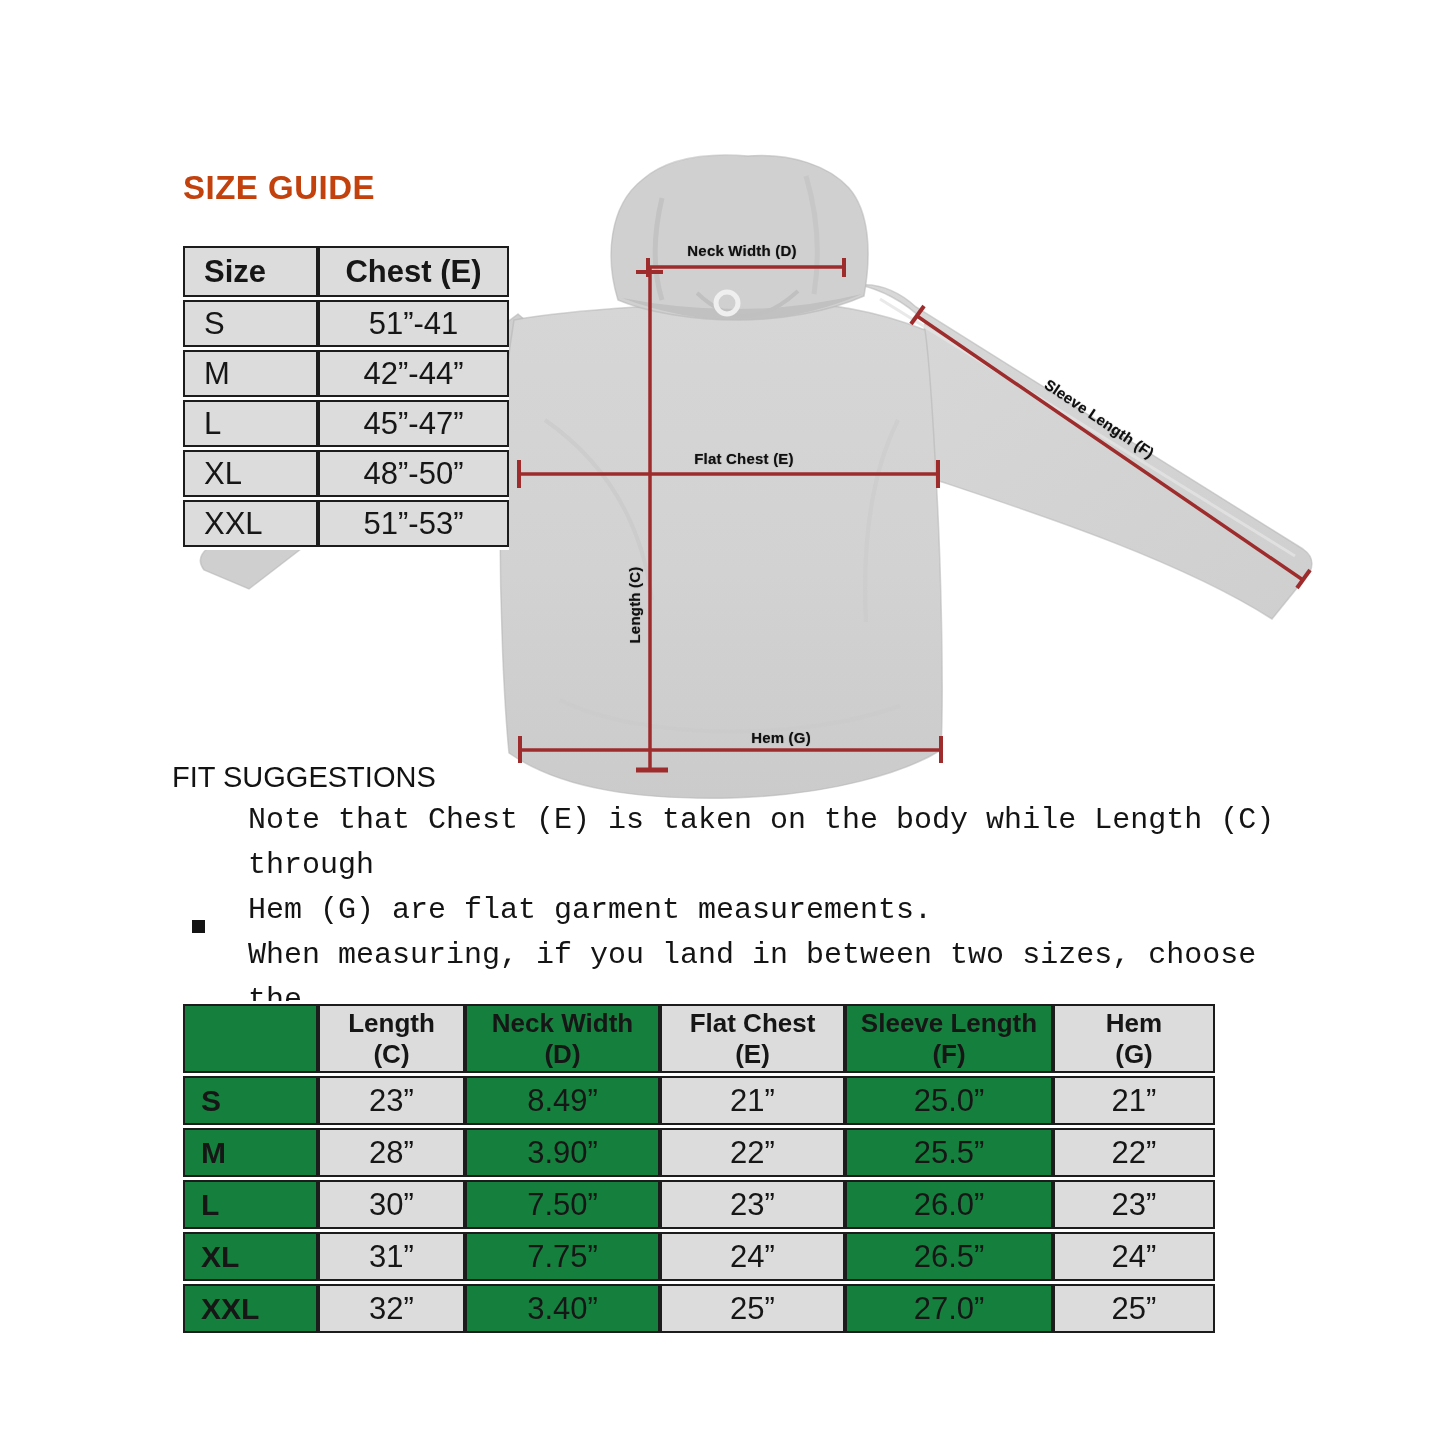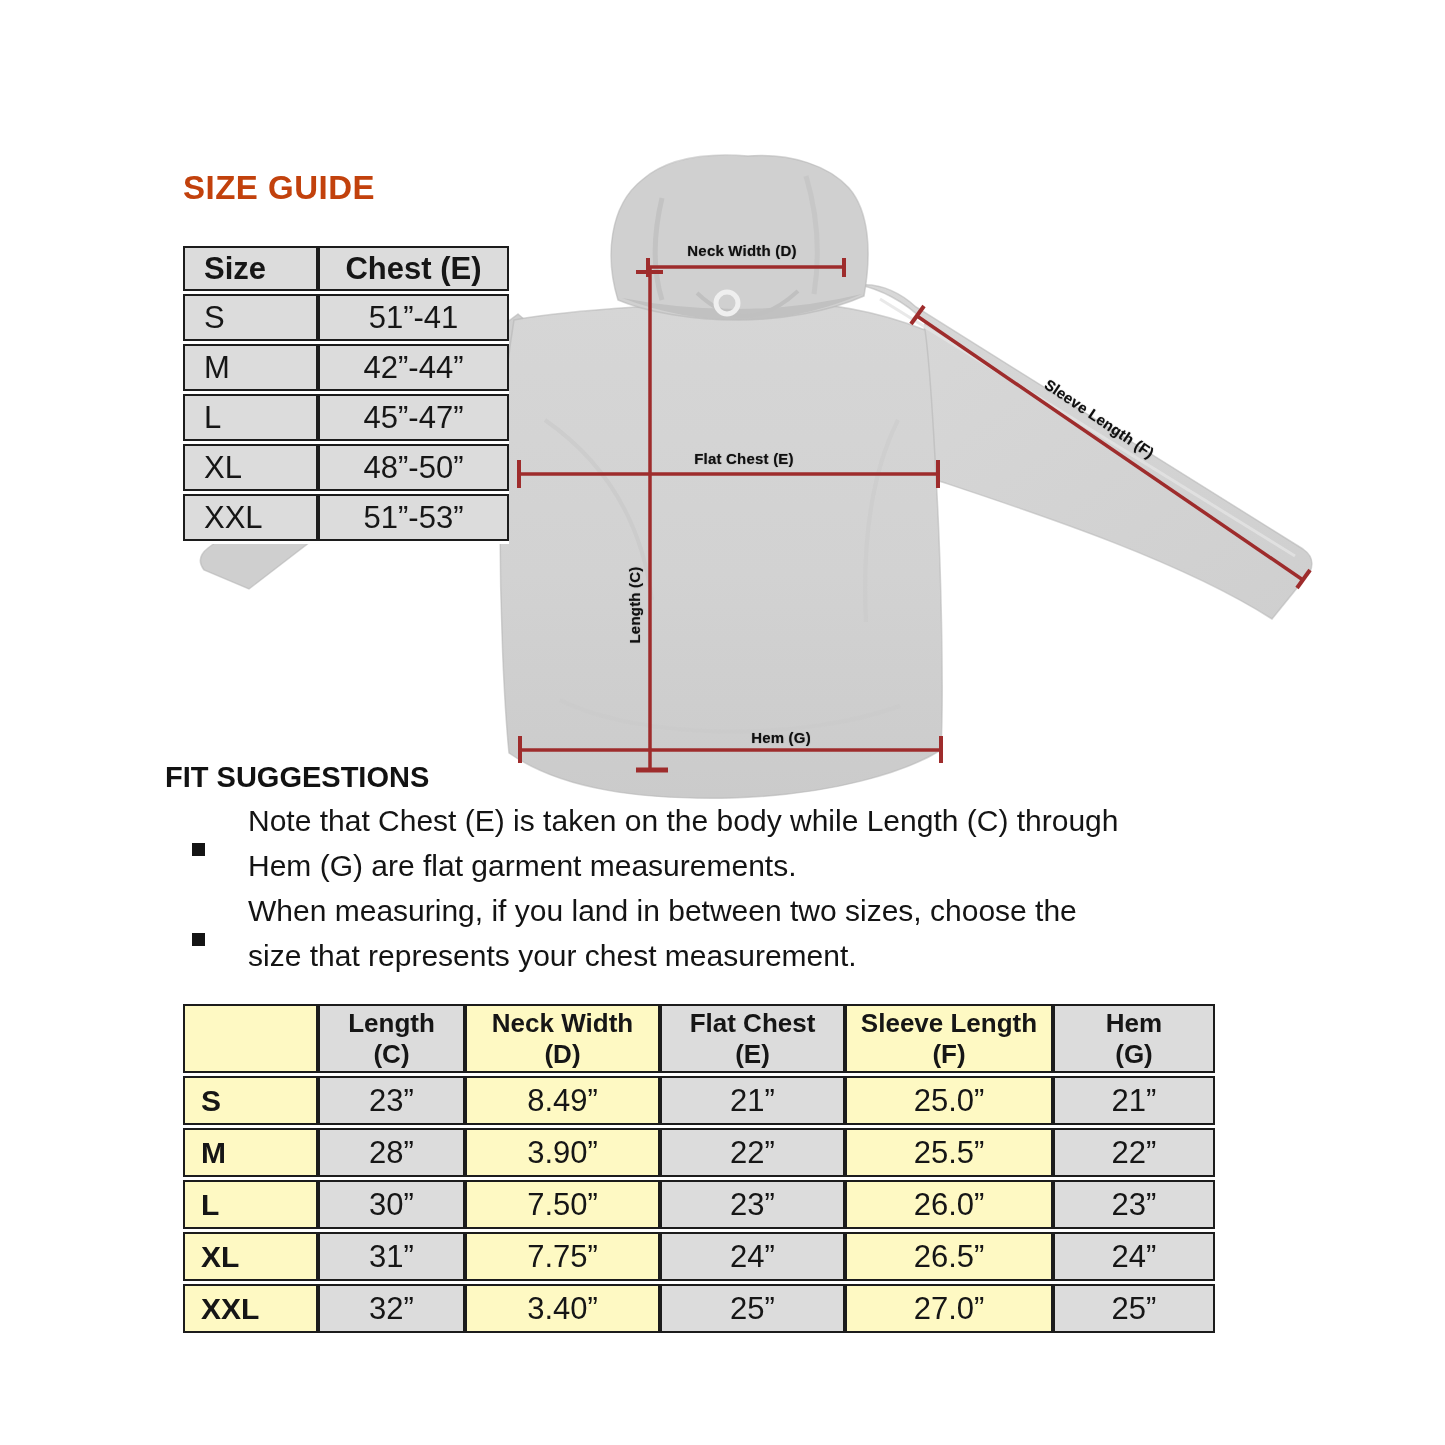--- a/index.html
+++ b/index.html
@@ -1,55 +1,55 @@
 <!DOCTYPE html>
 <html><head>
 <meta charset="utf-8">
 <style>
   html,body{margin:0;padding:0;background:#ffffff;}
   body{width:1445px;height:1445px;font-family:"Liberation Sans",sans-serif;color:#161616;}
   #page{position:relative;width:1445px;height:1445px;background:#fff;overflow:hidden;}
 
   
   .h-title{position:absolute;left:183px;top:170px;font-size:33px;line-height:36px;font-weight:bold;letter-spacing:.5px;color:#c2410c;}
-  .h-fit{position:absolute;left:165px;top:761px;font-size:29px;line-height:32px;font-weight:bold;color:#121212;}
+  .h-fit{position:absolute;left:172px;top:761px;font-size:29px;line-height:32px;font-weight:normal;color:#121212;}
 
   
   #garment{position:absolute;left:0;top:0;width:1445px;height:1445px;z-index:1;}
 
   
   .mlabel{position:absolute;z-index:2;font-size:15px;font-weight:bold;color:#101010;text-align:center;
           text-shadow:0 0 1px rgba(20,20,20,.55);letter-spacing:.2px;}
   #lbl-neck{left:642px;top:242px;width:200px;}
   #lbl-chest{left:644px;top:450px;width:200px;}
   #lbl-hem{left:681px;top:729px;width:200px;}
   #lbl-length{left:571px;top:595px;width:130px;height:20px;transform:rotate(-90deg);transform-origin:50% 50%;}
   #lbl-sleeve{left:1012px;top:410px;width:175px;transform:rotate(34deg);transform-origin:50% 50%;}
 
   
   table{border-collapse:separate;border-spacing:0 3px;table-layout:fixed;background:#fff;z-index:3;position:absolute;}
   td,th{box-sizing:border-box;border:2px solid #1c1c1c;vertical-align:middle;overflow:hidden;}
   .pre{white-space:pre-line;}
 
   #size-table{left:183px;top:243px;width:326px;}
   #size-table td,#size-table th{background:#dcdcdc;height:47px;font-size:31px;}
-  #size-table tr.hdr th{height:45px;font-weight:bold;}
+  #size-table tr.hdr th{height:51px;font-weight:bold;}
   #size-table .c-size{text-align:left;padding-left:19px;}
   #size-table .c-chest{text-align:center;}
 
   #measure-table{left:183px;top:1001px;width:1032px;}
   #measure-table th{height:56px;font-size:26px;line-height:31px;font-weight:bold;text-align:center;padding-top:2px;}
   #measure-table td{height:49px;font-size:31px;text-align:center;}
   #measure-table td.rowlab{text-align:left;padding-left:16px;font-weight:bold;font-size:30px;}
   .colgray{background:#dcdcdc;}
-  .colwhite{background:#fef9c3;}
+  .colwhite{background:#15803d;}
 
   
   #fit-list{position:absolute;left:183px;top:798px;width:1120px;z-index:3;}
-  .fit-item{display:flex;align-items:center;}
+  .fit-item{display:flex;align-items:flex-end;font-family:Liberation Mono, monospace;}
   .fit-bullet{flex:0 0 65px;padding-top:13px;}
   .fit-bullet .sq{display:block;width:13px;height:13px;background:#141414;margin-left:9px;}
   .fit-text{font-size:30px;line-height:45px;color:#141414;white-space:pre-line;}
 </style>
 </head>
 <body>
 
 <div id="page">
 
   <svg id="garment" viewBox="0 0 1445 1445" xmlns="http://www.w3.org/2000/svg">

